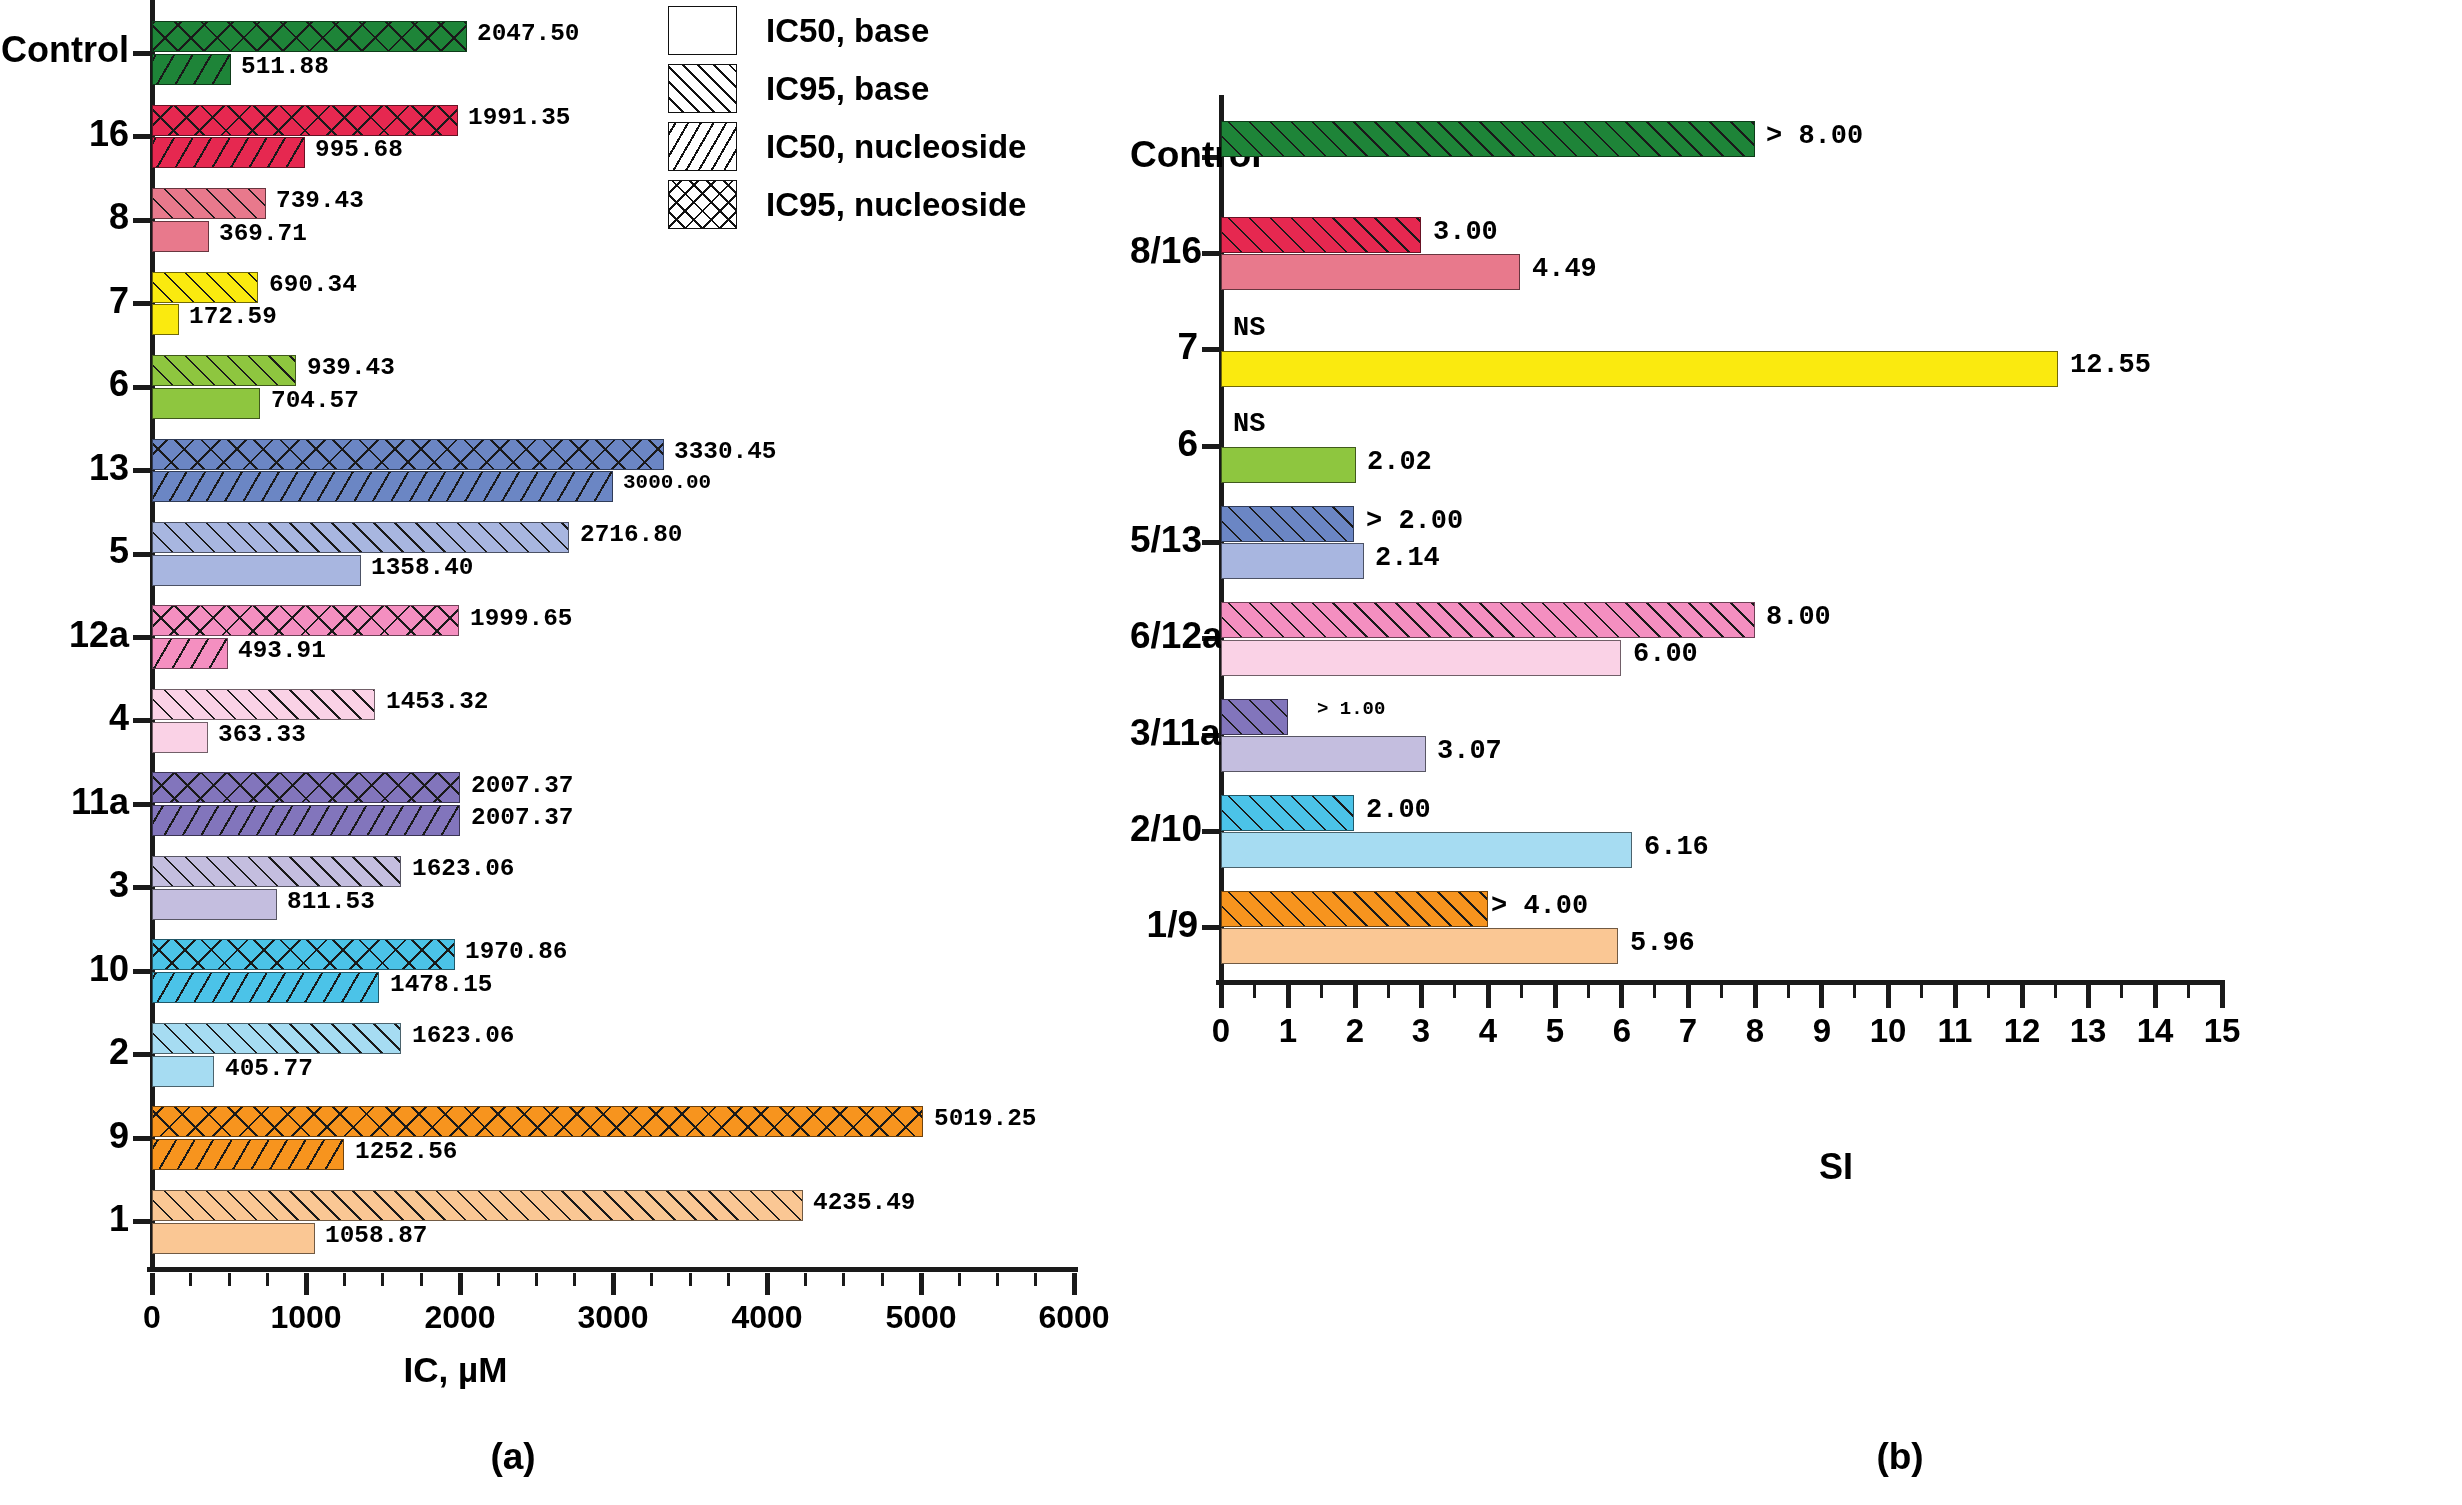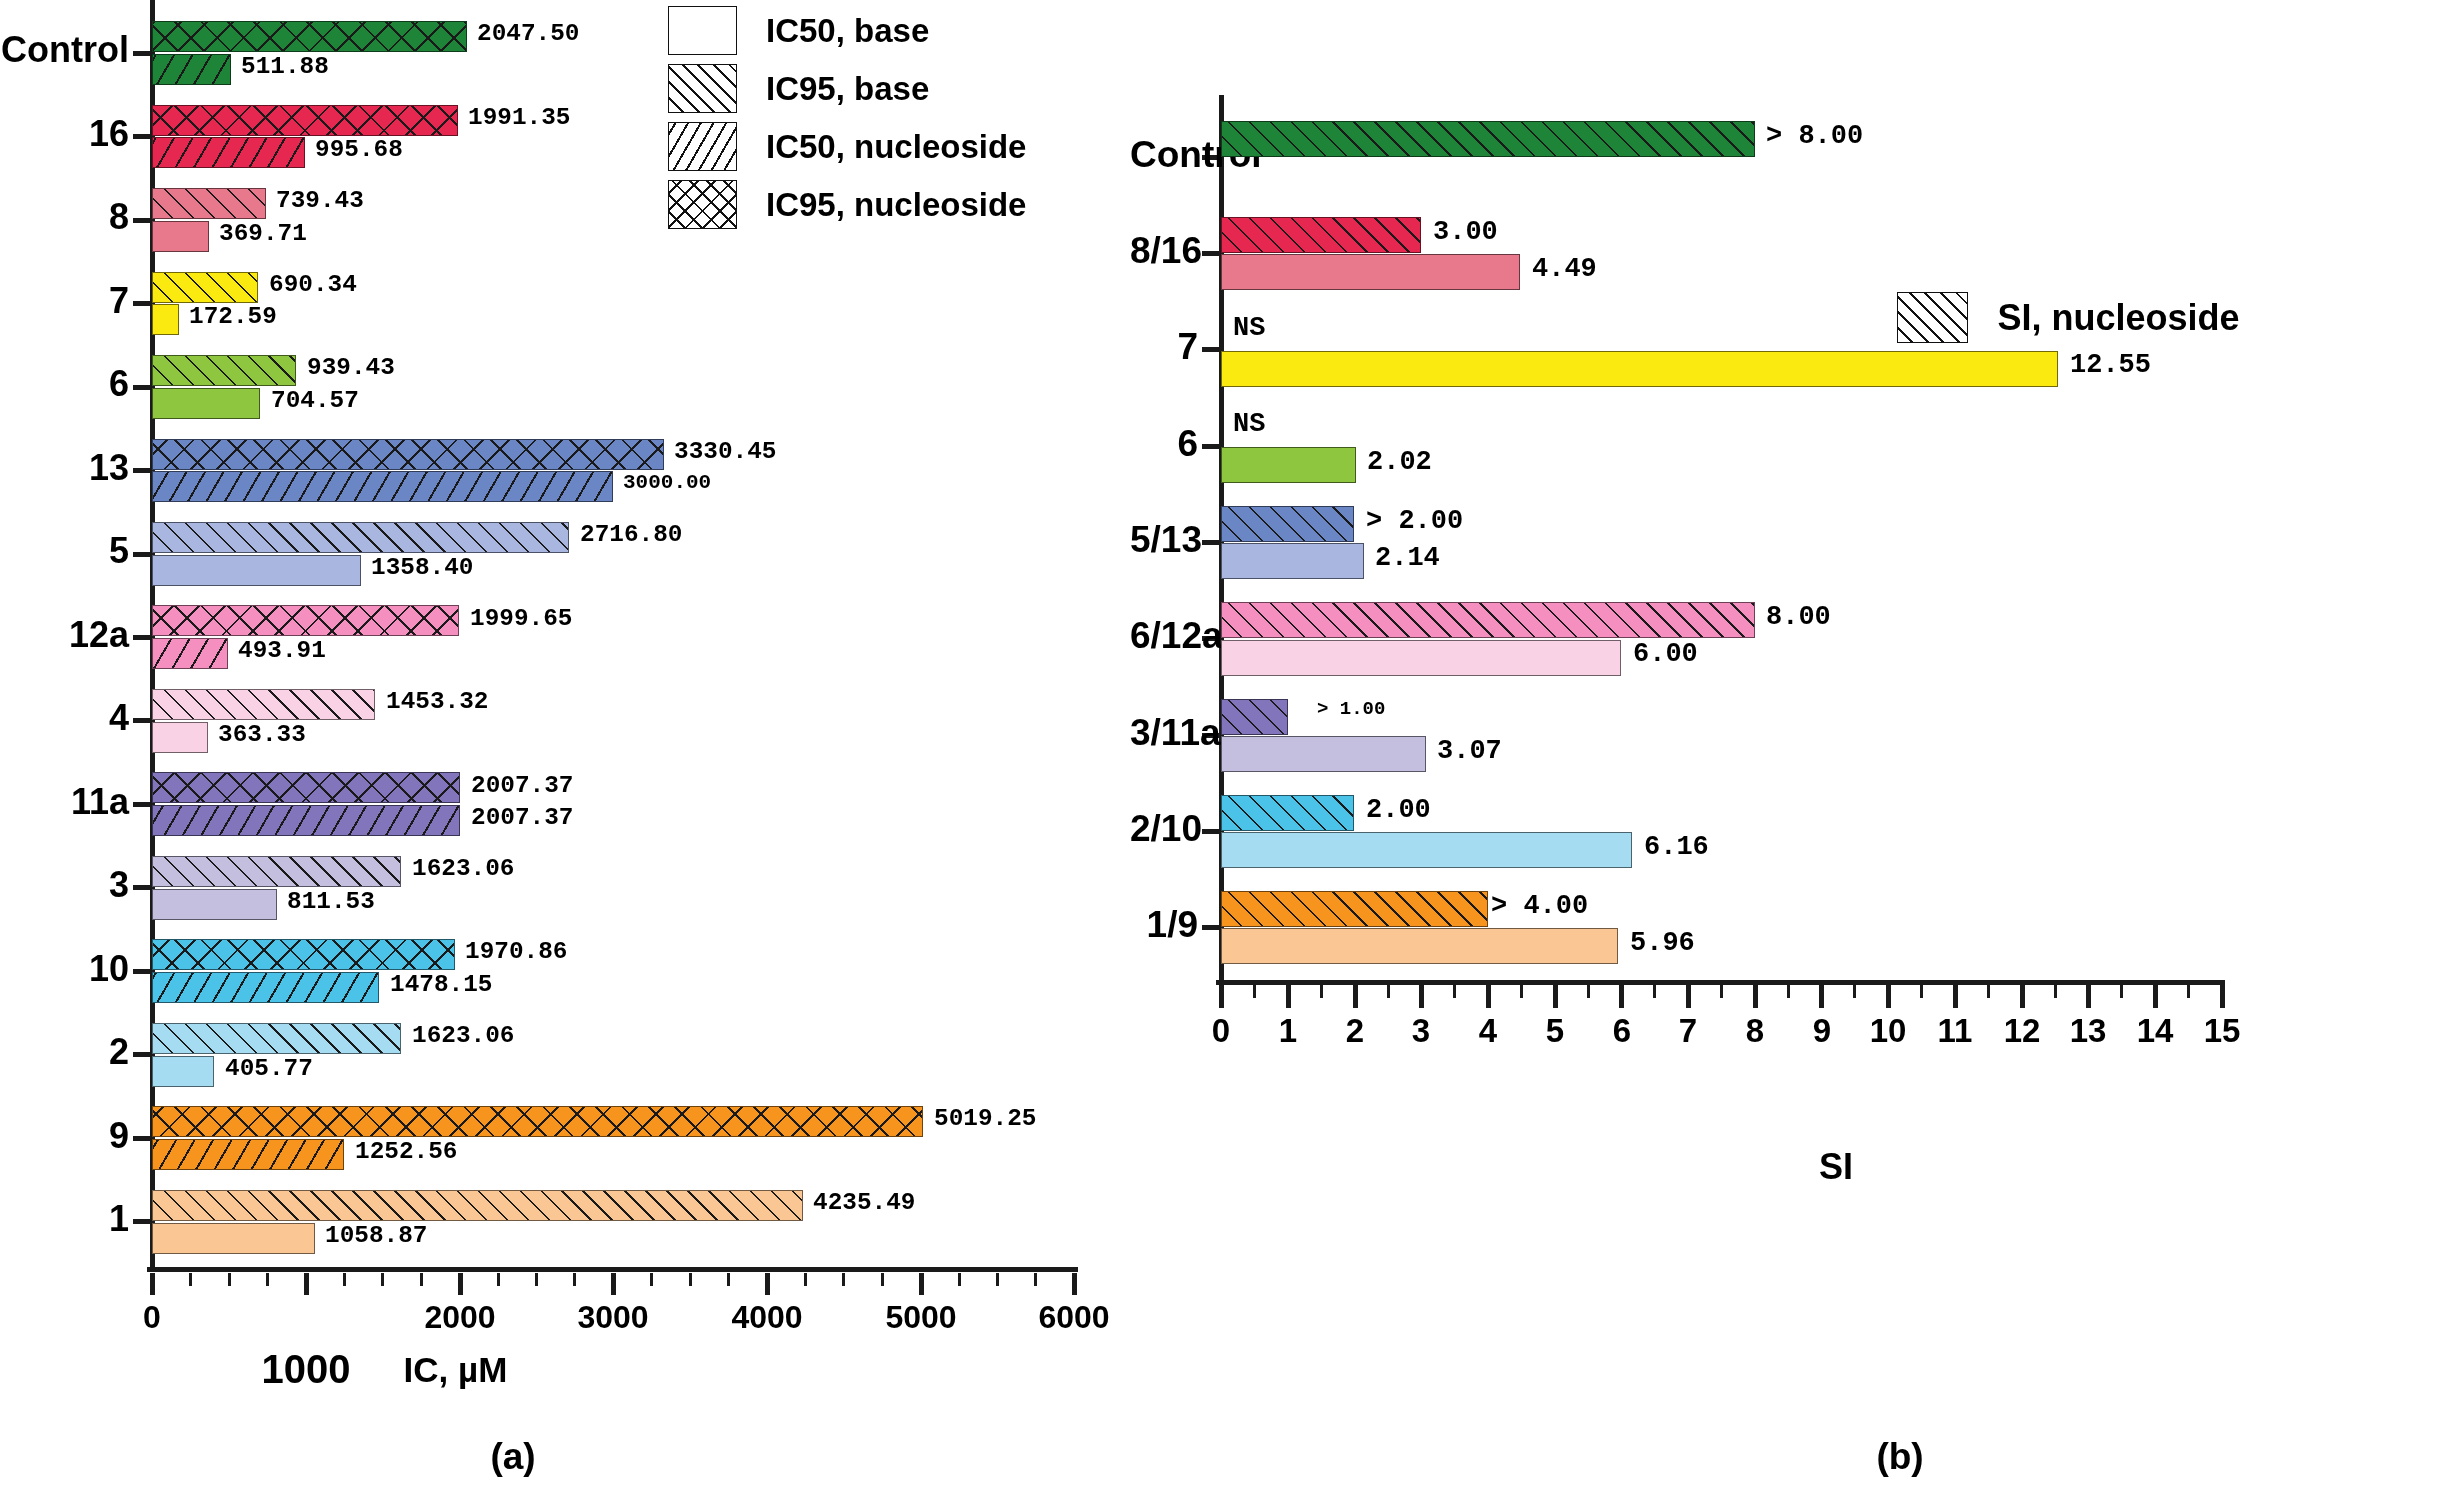--- a/index.html
+++ b/index.html
@@ -147,21 +147,21 @@
         <div class="bar p1" style="left:152px;top:1190px;width:651px;height:31px;background-color:#FAC794;border-color:#715a43;"></div>
         <div class="bar-val" style="left:813px;top:1191px;font-size:24.4px;">4235.49</div>
         <div class="bar " style="left:152px;top:1223px;width:163px;height:31px;background-color:#FAC794;border-color:#715a43;"></div>
         <div class="bar-val" style="left:325px;top:1224px;font-size:24.4px;">1058.87</div>
         <div class="tick-h" style="left:150px;top:1273px;width:4.5px;height:22px;"></div>
         <div class="tick-label" style="left:94px;top:1301px;width:116px;font-size:32px;">0</div>
         <div class="tick-h" style="left:189px;top:1273px;width:3.2px;height:13px;"></div>
         <div class="tick-h" style="left:228px;top:1273px;width:3.2px;height:13px;"></div>
         <div class="tick-h" style="left:266px;top:1273px;width:3.2px;height:13px;"></div>
         <div class="tick-h" style="left:304px;top:1273px;width:4.5px;height:22px;"></div>
-        <div class="tick-label" style="left:248px;top:1301px;width:116px;font-size:40px;margin-top:48px;">1000</div>
+        <div class="tick-label" style="left:248px;top:1301px;width:116px;font-size:32px;">1000</div>
         <div class="tick-h" style="left:343px;top:1273px;width:3.2px;height:13px;"></div>
         <div class="tick-h" style="left:381px;top:1273px;width:3.2px;height:13px;"></div>
         <div class="tick-h" style="left:420px;top:1273px;width:3.2px;height:13px;"></div>
         <div class="tick-h" style="left:458px;top:1273px;width:4.5px;height:22px;"></div>
         <div class="tick-label" style="left:402px;top:1301px;width:116px;font-size:32px;">2000</div>
         <div class="tick-h" style="left:497px;top:1273px;width:3.2px;height:13px;"></div>
         <div class="tick-h" style="left:535px;top:1273px;width:3.2px;height:13px;"></div>
         <div class="tick-h" style="left:573px;top:1273px;width:3.2px;height:13px;"></div>
         <div class="tick-h" style="left:611px;top:1273px;width:4.5px;height:22px;"></div>
         <div class="tick-label" style="left:555px;top:1301px;width:116px;font-size:32px;">3000</div>
@@ -301,21 +301,17 @@
         <div class="tick-h" style="left:990px;top:985px;width:3.2px;height:13px;"></div>
         <div class="tick-h" style="left:1023px;top:985px;width:4.5px;height:23px;"></div>
         <div class="tick-label" style="left:967px;top:1014px;width:116px;font-size:33px;">14</div>
         <div class="tick-h" style="left:1057px;top:985px;width:3.2px;height:13px;"></div>
         <div class="tick-h" style="left:1090px;top:985px;width:4.5px;height:23px;"></div>
         <div class="tick-label" style="left:1034px;top:1014px;width:116px;font-size:33px;">15</div>
       </div>
     <div class="axis-title" style="left:629px;top:1149px;width:154px;font-size:36px;">SI</div>
     <div class="sub-label" style="left:706px;top:1438px;width:128px;font-size:37px;">(b)</div>
     <div class="legend" id="legend-b" style="left:767px;top:292px;">
-        <div class="legend-row" style="height:51px;margin-bottom:11.6px;">
-          <div class="swatch sw1" style="width:71px;height:51px;margin-right:29.5px;"></div>
-          <div class="legend-text" style="font-size:36px;">SI, nucleoside</div>
-        </div>
       </div>
   </div>
 
 </div>
 
 
 </body></html>

